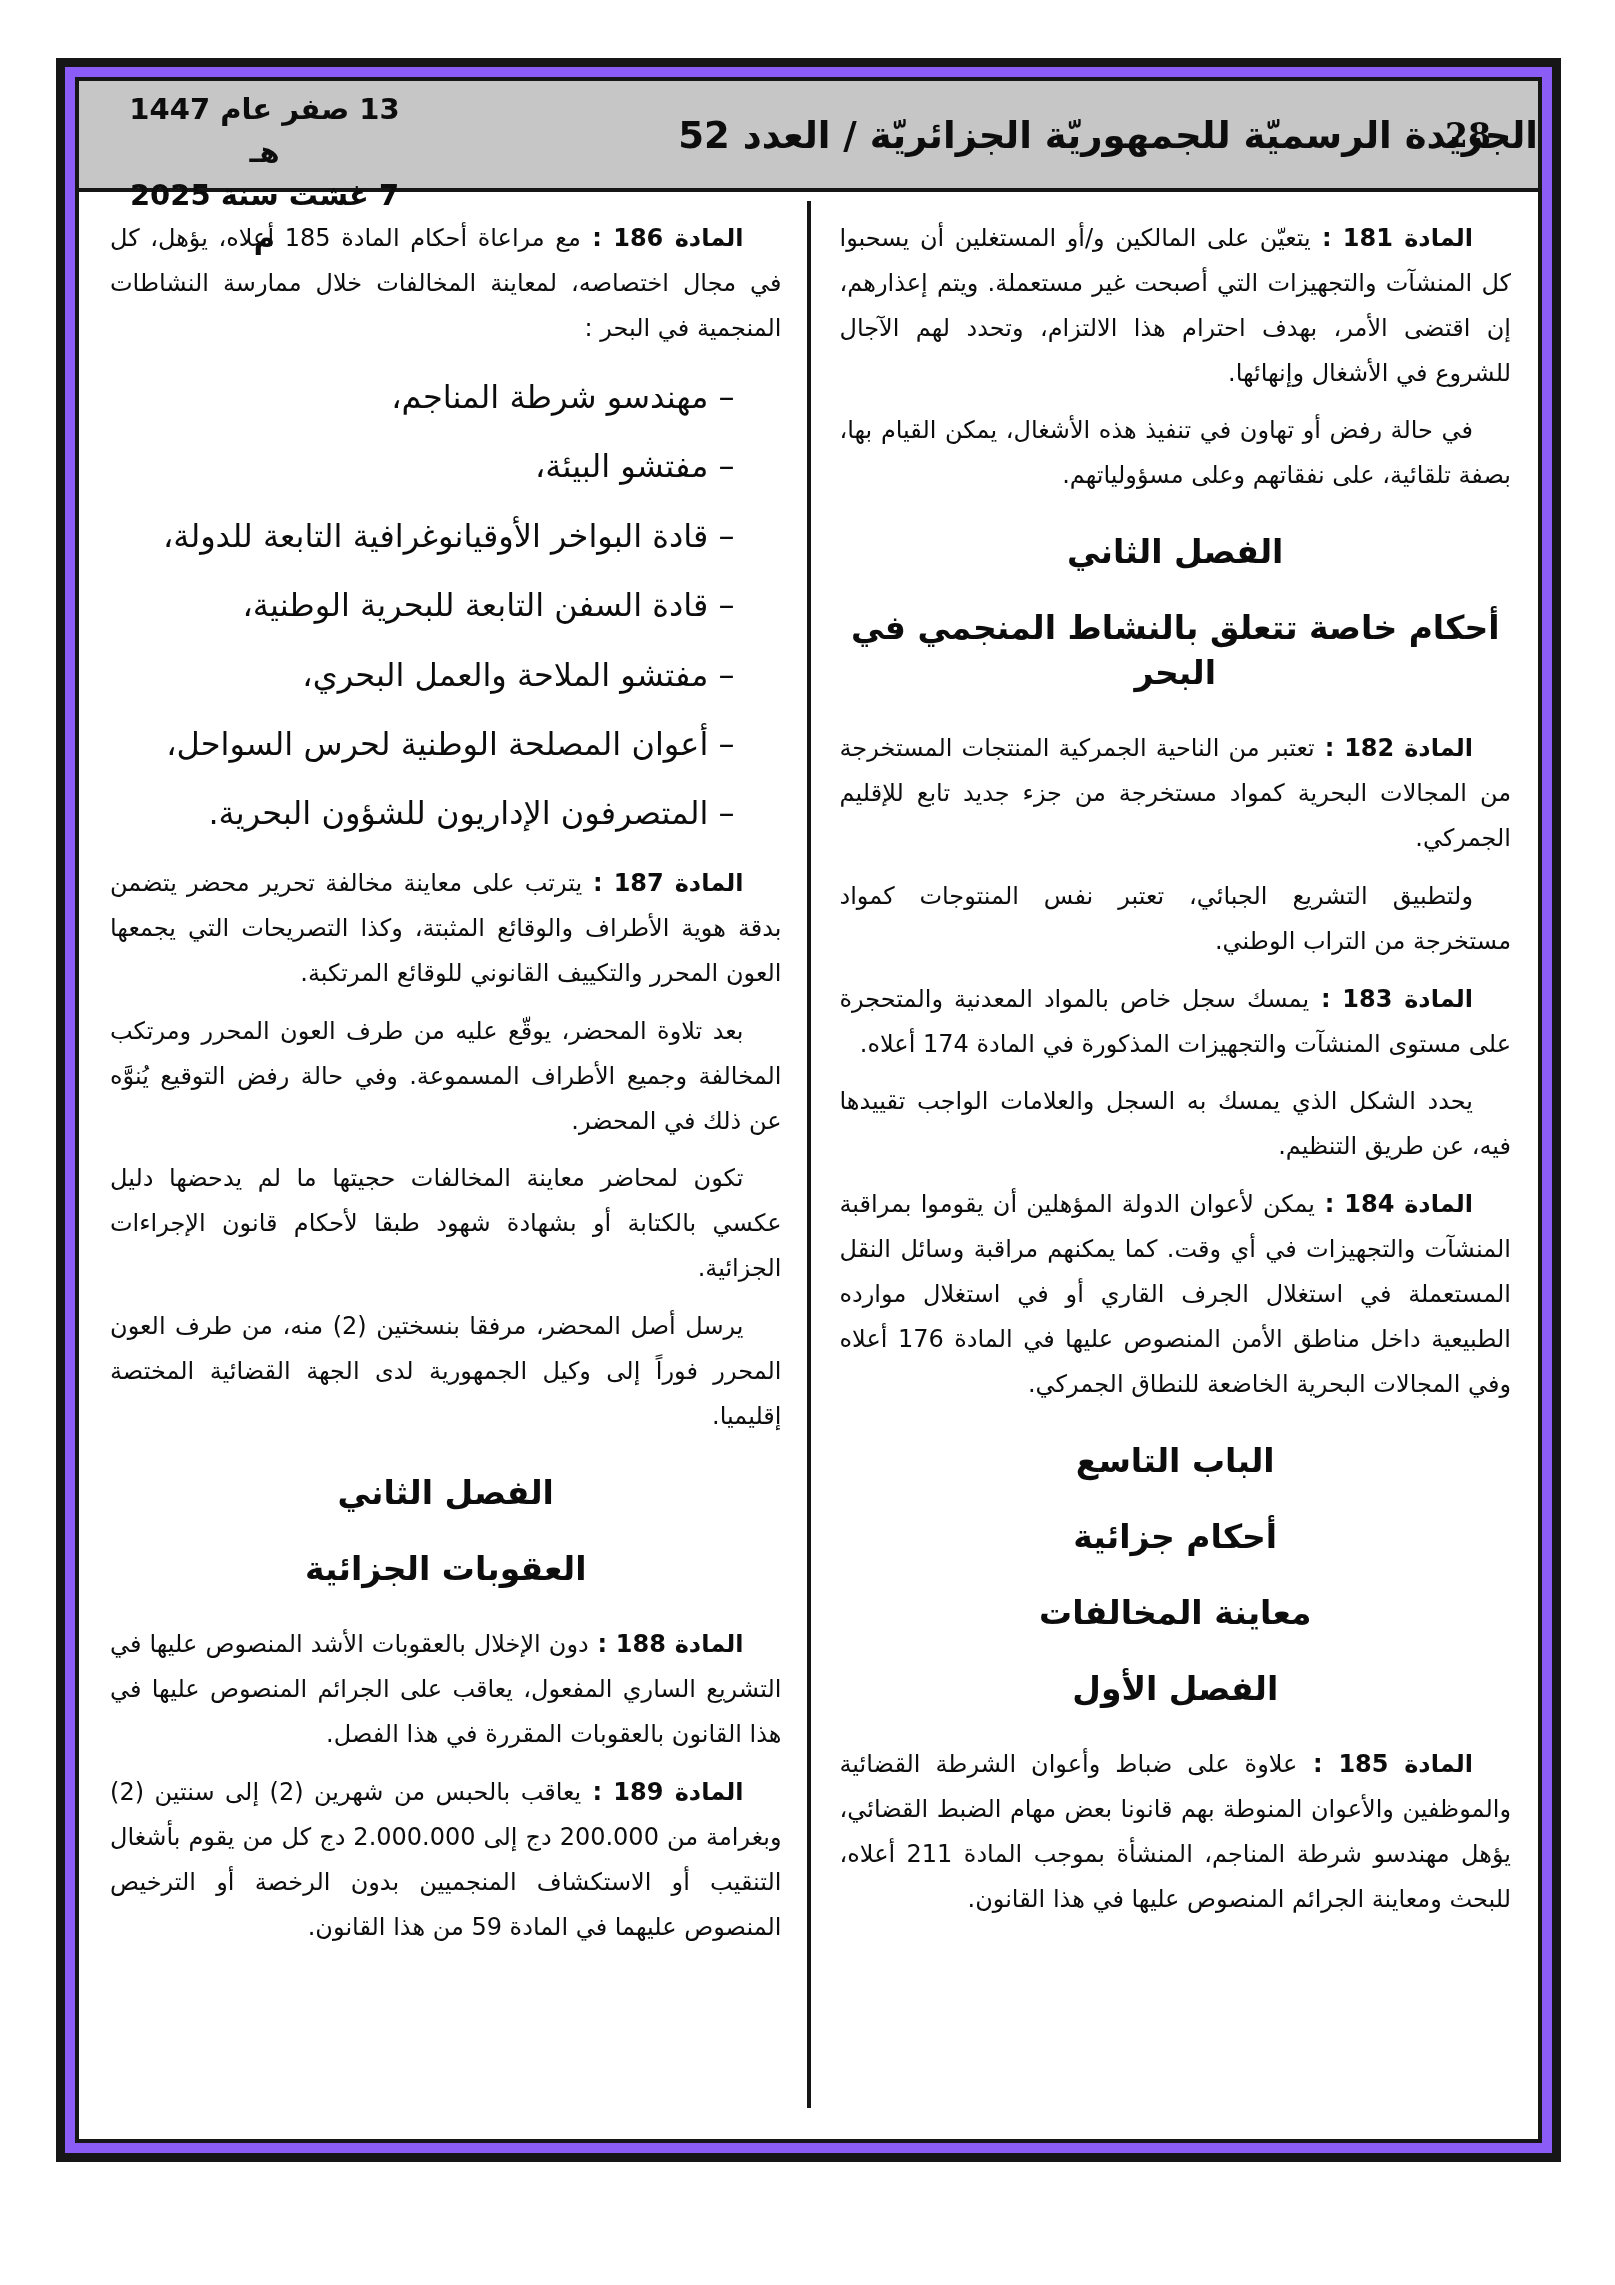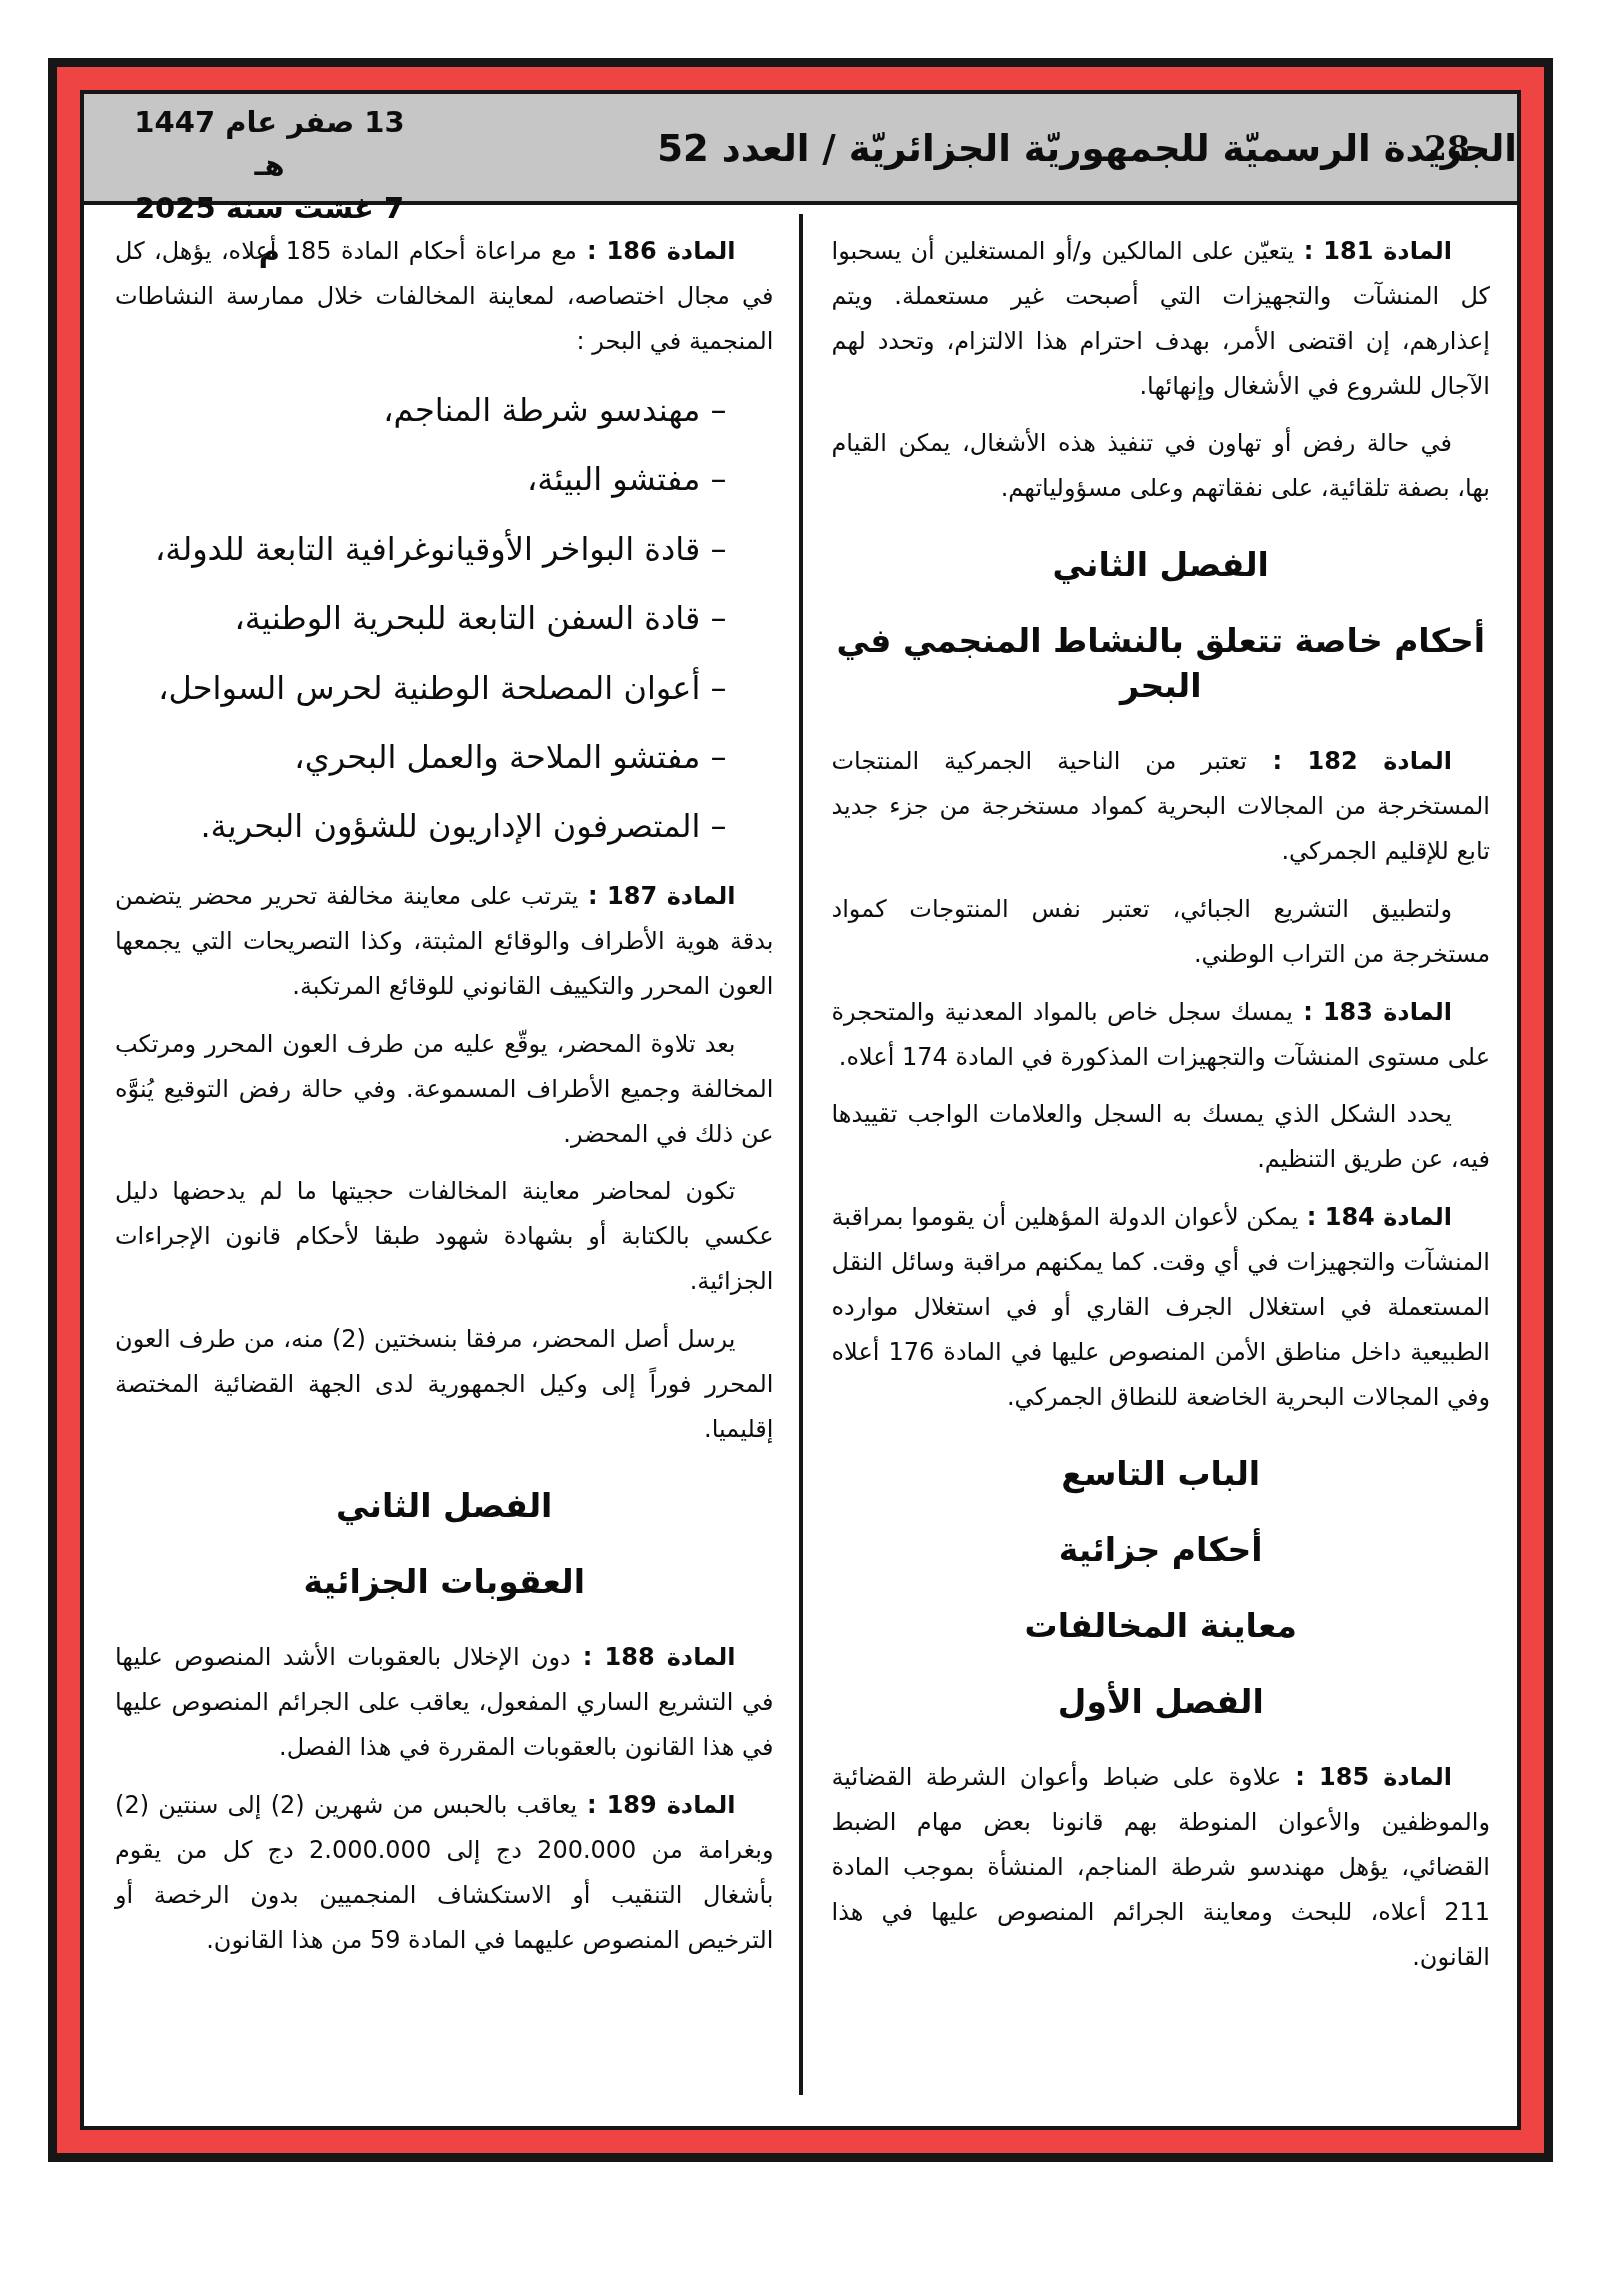--- a/index.html
+++ b/index.html
@@ -1,23 +1,23 @@
 <!DOCTYPE html>
 <html lang="ar" style="font-size:14.5px"><head>
 <meta charset="utf-8">
 <style>
   html,body{margin:0;padding:0;}
   body{
     width:1616px;height:2285px;background:#ffffff;position:relative;
     font-family:"DejaVu Sans",sans-serif;color:#0d0d0d;
   }
   .frame-outer{
-    position:absolute;left:48px;top:58px;width:1505px;height:2104px;
-    border:9px solid #161616;background:#ef4444;box-sizing:border-box;
-    padding:23px;
+    position:absolute;left:56px;top:58px;width:1505px;height:2104px;
+    border:9px solid #161616;background:#8b5cf6;box-sizing:border-box;
+    padding:10px;
   }
   .frame-inner{
     width:100%;height:100%;border:4.5px solid #161616;box-sizing:border-box;
     display:flex;flex-direction:column;overflow:hidden;background:#ffffff;
   }
   .band{
     flex:0 0 107px;background:#c6c6c6;border-bottom:4.5px solid #161616;
     position:relative;
   }
   .dates{
@@ -93,22 +93,22 @@
         <p class="par"><span class="lbl">المادة 185 : </span><span>علاوة على ضباط وأعوان الشرطة القضائية والموظفين والأعوان المنوطة بهم قانونا بعض مهام الضبط القضائي، يؤهل مهندسو شرطة المناجم، المنشأة بموجب المادة 211 أعلاه، للبحث ومعاينة الجرائم المنصوص عليها في هذا القانون.</span></p>
 
       </section>
 
       <section class="col">
         <p class="par"><span class="lbl">المادة 186 : </span><span>مع مراعاة أحكام المادة 185 أعلاه، يؤهل، كل في مجال اختصاصه، لمعاينة المخالفات خلال ممارسة النشاطات المنجمية في البحر :</span></p>
         <p class="item">– مهندسو شرطة المناجم،</p>
         <p class="item">– مفتشو البيئة،</p>
         <p class="item">– قادة البواخر الأوقيانوغرافية التابعة للدولة،</p>
         <p class="item">– قادة السفن التابعة للبحرية الوطنية،</p>
+        <p class="item">– مفتشو الملاحة والعمل البحري،</p>
         <p class="item">– أعوان المصلحة الوطنية لحرس السواحل،</p>
-        <p class="item">– مفتشو الملاحة والعمل البحري،</p>
         <p class="item">– المتصرفون الإداريون للشؤون البحرية.</p>
         <p class="par"><span class="lbl">المادة 187 : </span><span>يترتب على معاينة مخالفة تحرير محضر يتضمن بدقة هوية الأطراف والوقائع المثبتة، وكذا التصريحات التي يجمعها العون المحرر والتكييف القانوني للوقائع المرتكبة.</span></p>
         <p class="par">بعد تلاوة المحضر، يوقّع عليه من طرف العون المحرر ومرتكب المخالفة وجميع الأطراف المسموعة. وفي حالة رفض التوقيع يُنوَّه عن ذلك في المحضر.</p>
         <p class="par">تكون لمحاضر معاينة المخالفات حجيتها ما لم يدحضها دليل عكسي بالكتابة أو بشهادة شهود طبقا لأحكام قانون الإجراءات الجزائية.</p>
         <p class="par">يرسل أصل المحضر، مرفقا بنسختين (2) منه، من طرف العون المحرر فوراً إلى وكيل الجمهورية لدى الجهة القضائية المختصة إقليميا.</p>
         <p class="hd">الفصل الثاني</p>
         <p class="hd">العقوبات الجزائية</p>
         <p class="par"><span class="lbl">المادة 188 : </span><span>دون الإخلال بالعقوبات الأشد المنصوص عليها في التشريع الساري المفعول، يعاقب على الجرائم المنصوص عليها في هذا القانون بالعقوبات المقررة في هذا الفصل.</span></p>
         <p class="par"><span class="lbl">المادة 189 : </span><span>يعاقب بالحبس من شهرين (2) إلى سنتين (2) وبغرامة من 200.000 دج إلى 2.000.000 دج كل من يقوم بأشغال التنقيب أو الاستكشاف المنجميين بدون الرخصة أو الترخيص المنصوص عليهما في المادة 59 من هذا القانون.</span></p>
 

